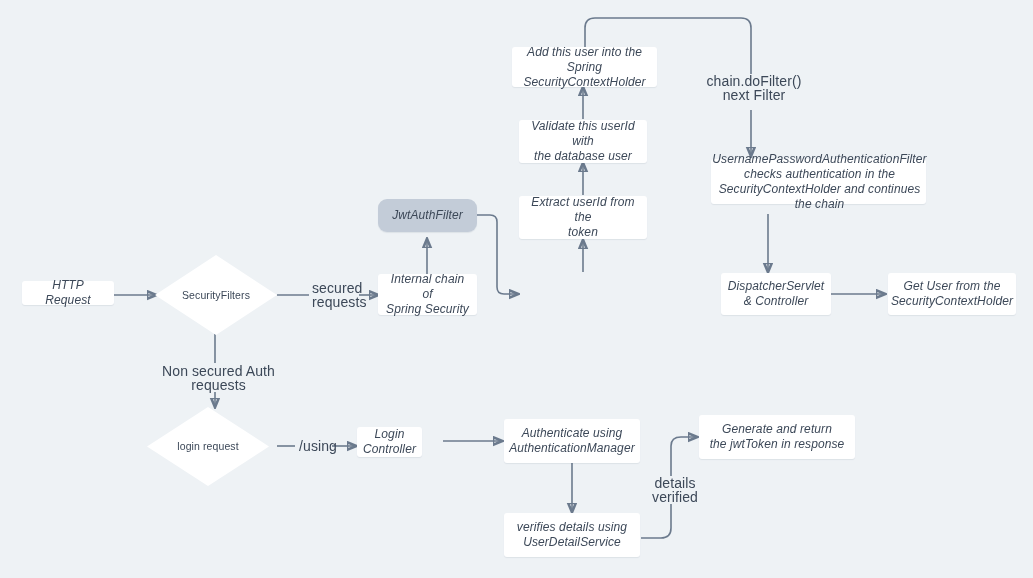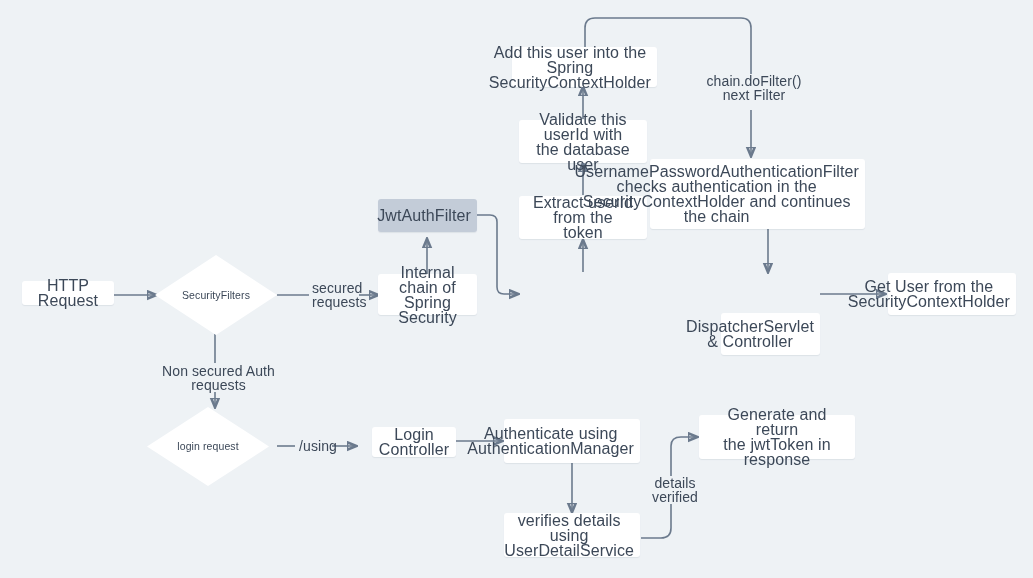--- a/index.html
+++ b/index.html
@@ -16,33 +16,35 @@
     height: 578px;
     background: #eef2f5;
     overflow: hidden;
   }
   .node {
     position: absolute;
     box-sizing: border-box;
     background: #ffffff;
     border-radius: 3px;
     color: #3c4858;
-    font-size: 16px;
+    font-size: 12px;
     line-height: 15px;
     text-align: center;
     display: flex;
     align-items: center;
-    justify-content: flex-end;
+    justify-content: center;
     padding: 3px 6px;
     box-shadow: 0 1px 1px rgba(70,90,120,0.10);
     white-space: pre-line;
     letter-spacing: 0.1px;
+    font-style: italic;
   }
   .node.highlight {
     background: #c3ccd8;
+    border-radius: 9px;
   }
   .diamond {
     position: absolute;
     box-sizing: border-box;
     color: #3c4858;
     font-size: 10.5px;
     line-height: 15px;
     text-align: center;
     display: flex;
     align-items: center;
@@ -161,42 +163,42 @@
   <div class="node" style="left:519px; top:120px; width:128px; height:43px;">
     <span>Validate this userId with
 the database user</span>
   </div>
 
   <div class="node" style="left:512px; top:47px; width:145px; height:40px;">
     <span>Add this user into the Spring
 SecurityContextHolder</span>
   </div>
 
-  <div class="node" style="left:650px; top:159px; width:215px; height:70px;padding-left:8px;">
+  <div class="node" style="left:711px; top:159px; width:215px; height:45px;padding-left:8px;">
     <span>UsernamePasswordAuthenticationFilter
 checks authentication in the
 SecurityContextHolder and continues the chain</span>
   </div>
 
-  <div class="node" style="left:721px; top:273px; width:99px; height:42px;margin-top:40px;">
+  <div class="node" style="left:721px; top:273px; width:110px; height:42px;">
     <span>DispatcherServlet
 &amp; Controller</span>
   </div>
 
   <div class="node" style="left:888px; top:273px; width:128px; height:42px;">
     <span>Get User from the
 SecurityContextHolder</span>
   </div>
 
   <div class="diamond" style="left:147px; top:407px; width:122px; height:79px;">
     <div class="dshape"></div>
     <span class="dlabel">login request</span>
   </div>
 
-  <div class="node" style="left:372px; top:427px; width:84px; height:30px;">
+  <div class="node" style="left:357px; top:427px; width:65px; height:30px;">
     <span>Login Controller</span>
   </div>
 
   <div class="node" style="left:504px; top:419px; width:136px; height:44px;">
     <span>Authenticate using
 AuthenticationManager</span>
   </div>
 
   <div class="node" style="left:504px; top:513px; width:136px; height:44px;">
     <span>verifies details using

